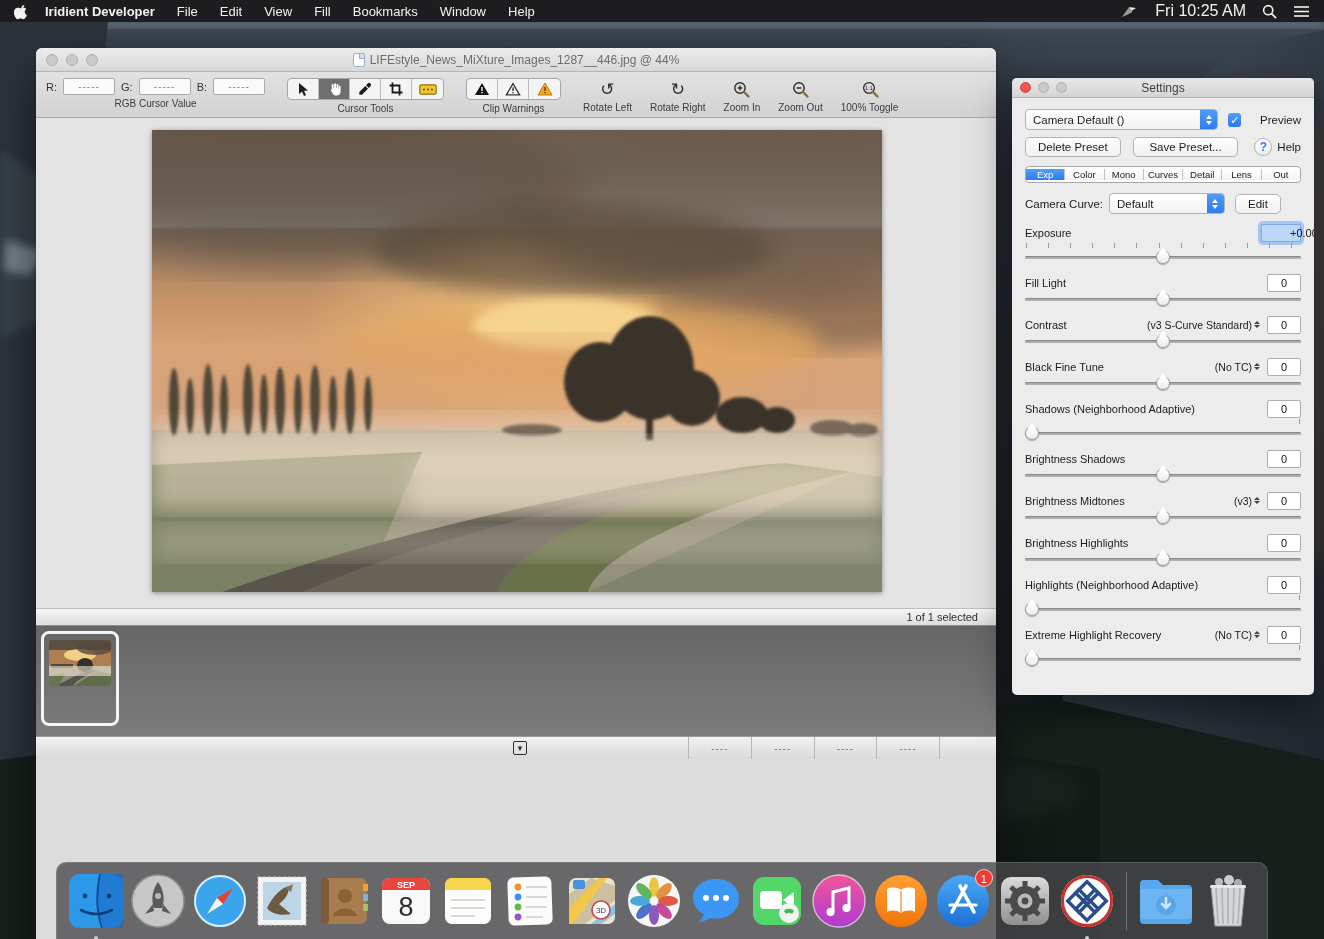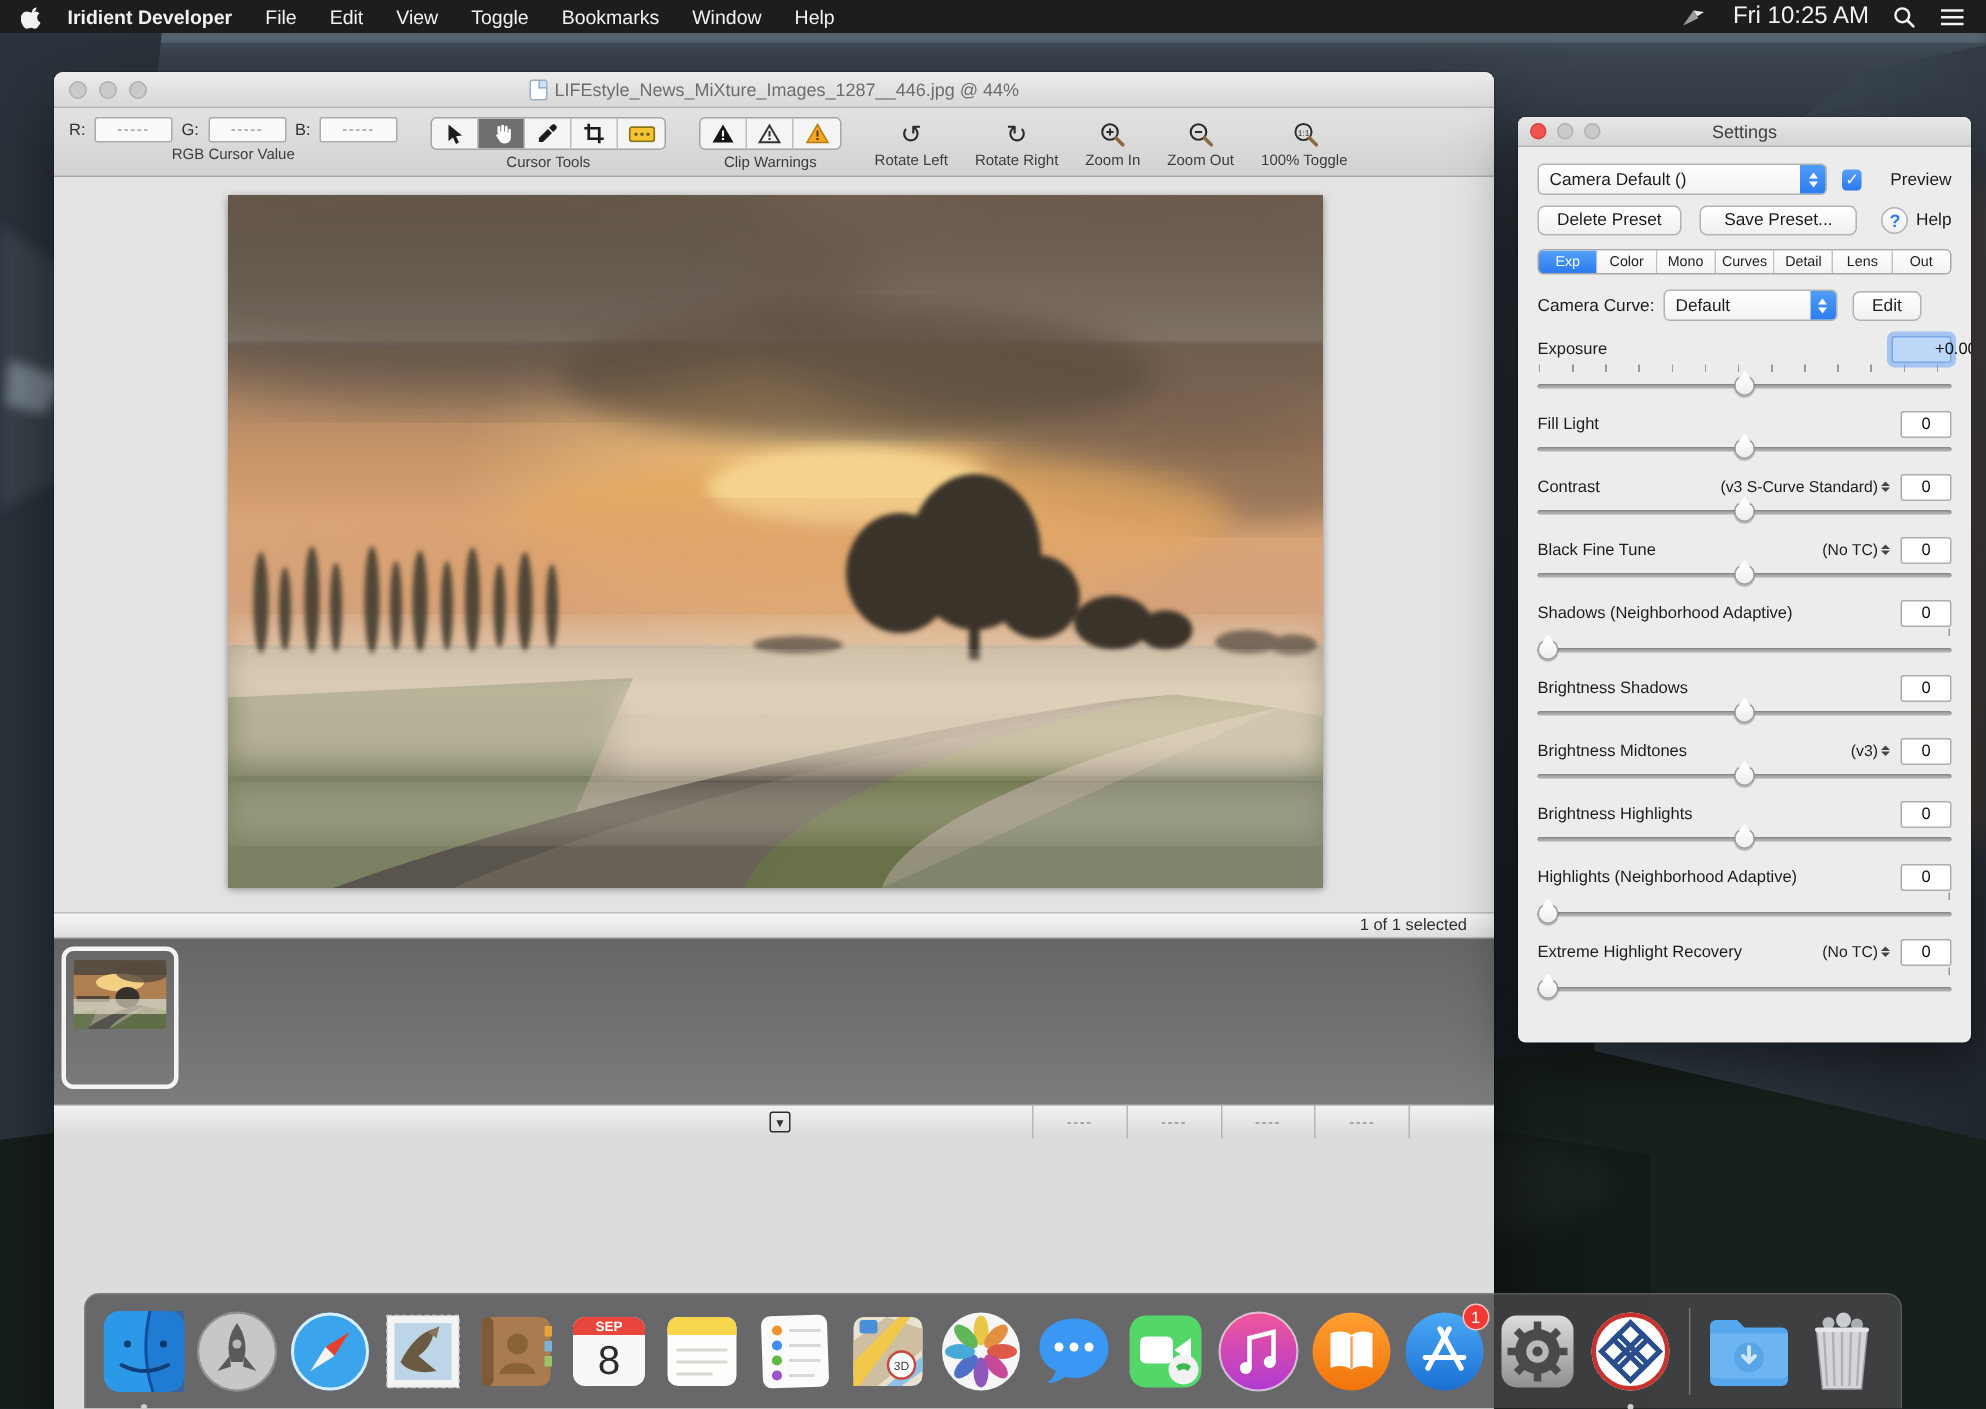--- a/index.html
+++ b/index.html
@@ -80,21 +80,21 @@
   .chev-up { width:0; height:0; border-left:3.5px solid transparent; border-right:3.5px solid transparent; border-bottom:4px solid #fff; }
   .chev-dn { width:0; height:0; border-left:3.5px solid transparent; border-right:3.5px solid transparent; border-top:4px solid #fff; }
   .checkbox { width:14px; height:14px; border-radius:3px; background:linear-gradient(#55a0f8,#2b78ef); color:#fff;
     font-size:11px; line-height:14px; text-align:center; }
   .cblabel { font-size:11.5px; color:#1c1c1c; margin-left:19px; }
   .btn { height:20px; background:linear-gradient(#ffffff,#f0f0f0); border:1px solid #b3b3b3; border-radius:5px;
     font-size:11.5px; color:#1c1c1c; display:flex; align-items:center; justify-content:center; padding:0 10px; }
   .helpbtn { width:18px; height:18px; border-radius:50%; background:linear-gradient(#ffffff,#ededed); border:1px solid #b3b3b3;
     color:#2f7cf0; font-size:12px; font-weight:bold; text-align:center; line-height:16px; }
   .helplabel { font-size:11.5px; color:#1c1c1c; margin-left:5px; }
-  .tabs { display:flex; margin-top:9px; border:1px solid #a8a8a8; border-radius:4px; overflow:hidden; height:17px; background:#fff; }
+  .tabs { display:flex; margin-top:9px; border:1px solid #a8a8a8; border-radius:4px; overflow:hidden; height:17px; background:#fff;align-items:center; }
   .tab { flex:1; font-size:9.5px; color:#222; display:flex; align-items:center; justify-content:center; border-right:1px solid #c2c2c2; background:linear-gradient(#ffffff,#f3f3f3); }
   .tab:last-child { border-right:none; }
   .tab.active { background:linear-gradient(#52a0f8,#2c7bf0); color:#fff; }
   .ccrow { margin-top:10px; display:flex; align-items:center; }
   .cclabel { font-size:11.5px; color:#1c1c1c; margin-right:6px; }
   .sliders { margin-top:10px; }
   .srow { margin-bottom:9px; }
   .srow-top { display:flex; align-items:center; height:17px; }
   .slabel { font-size:11px; color:#1c1c1c; }
   .smode { margin-left:auto; display:flex; align-items:center; font-size:10.5px; color:#1c1c1c; gap:2px; }
@@ -162,21 +162,21 @@
 <div class="menubar">
   <span class="apple">
     <svg width="15" height="17" viewBox="0 0 24 24">
       <path fill="#f2f2f2" d="M16.4 1.6c.2 1.3-.4 2.6-1.2 3.5-.8 1-2.1 1.7-3.4 1.6-.2-1.2.5-2.6 1.2-3.4.9-1 2.3-1.7 3.4-1.7zM20.8 17.8c-.6 1.3-.9 1.9-1.7 3-1 1.6-2.5 3.5-4.3 3.5-1.6 0-2-1-4.2-1s-2.7 1-4.3 1c-1.8 0-3.2-1.7-4.2-3.3C-.7 16.6-1 11.1 1.5 8.2c1.1-1.4 2.9-2.3 4.7-2.3 1.9 0 3 1 4.6 1 1.5 0 2.4-1 4.6-1 1.6 0 3.2.8 4.4 2.2-3.9 2.1-3.2 7.6 1 9.7z"></path>
     </svg>
   </span>
   <span class="appname">Iridient Developer</span>
   <span class="mitem">File</span>
   <span class="mitem">Edit</span>
   <span class="mitem">View</span>
-  <span class="mitem">Toggle</span>
+  <span class="mitem">Fill</span>
   <span class="mitem">Bookmarks</span>
   <span class="mitem">Window</span>
   <span class="mitem">Help</span>
   <span class="spacer"></span>
   <span class="right">
     <svg width="19" height="15" viewBox="0 0 19 15">
       <path d="M2 13 L16 4 L9 3 L12 8 Z" fill="#e8e8e8"></path>
       <path d="M2 13 L9 3 L12 8 Z" fill="#9a9a9a"></path>
     </svg>
     <span class="clock">Fri 10:25 AM</span>

